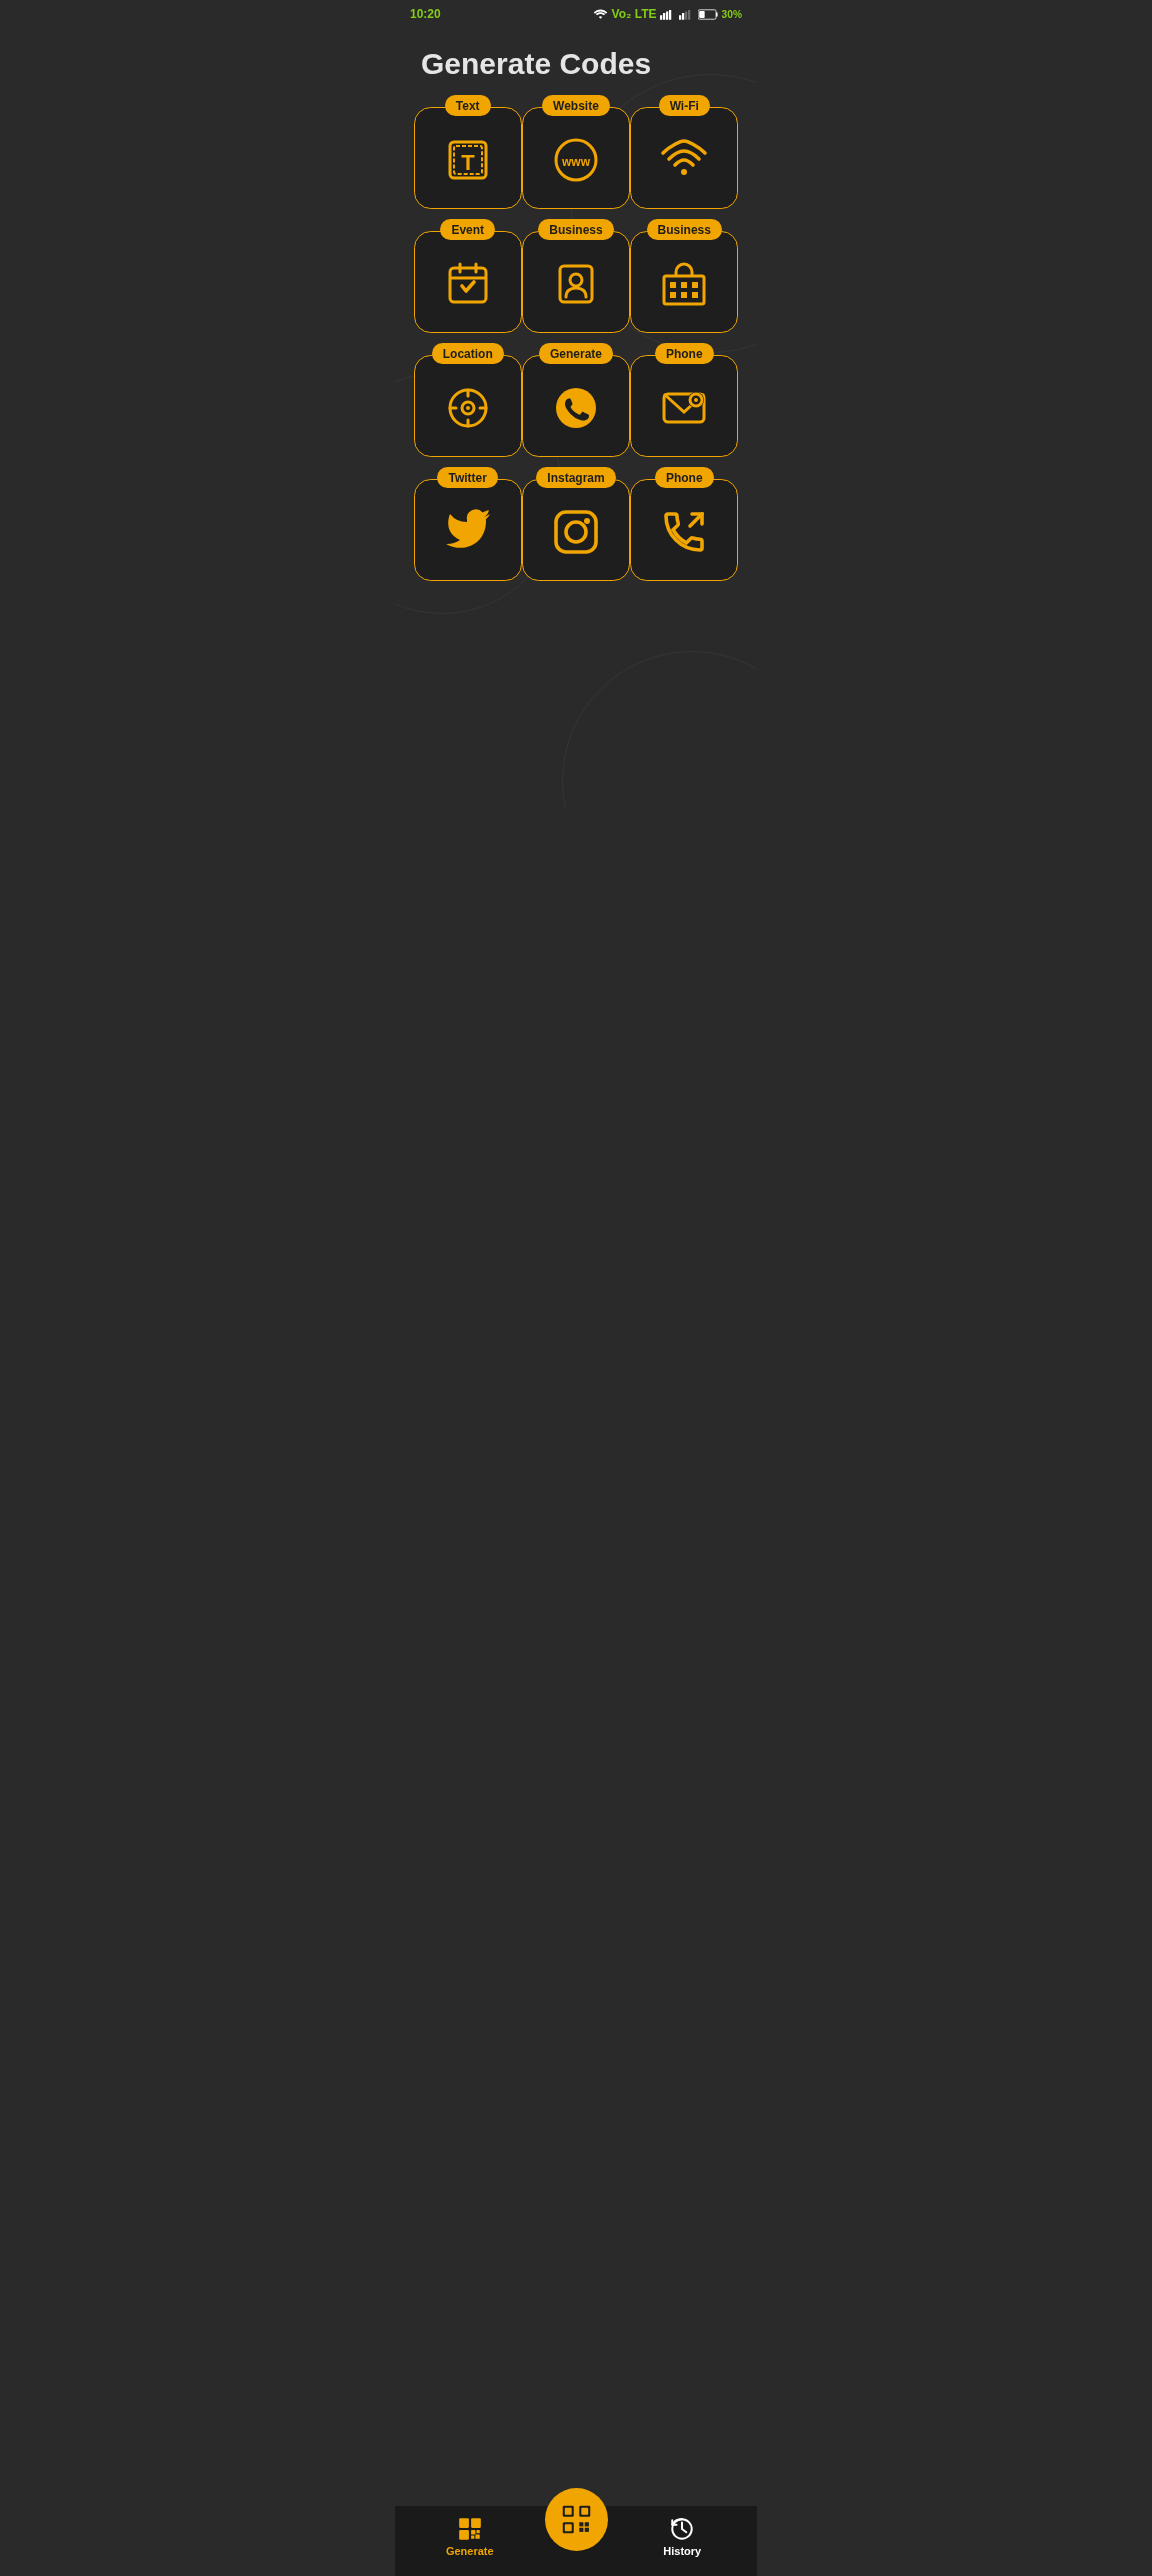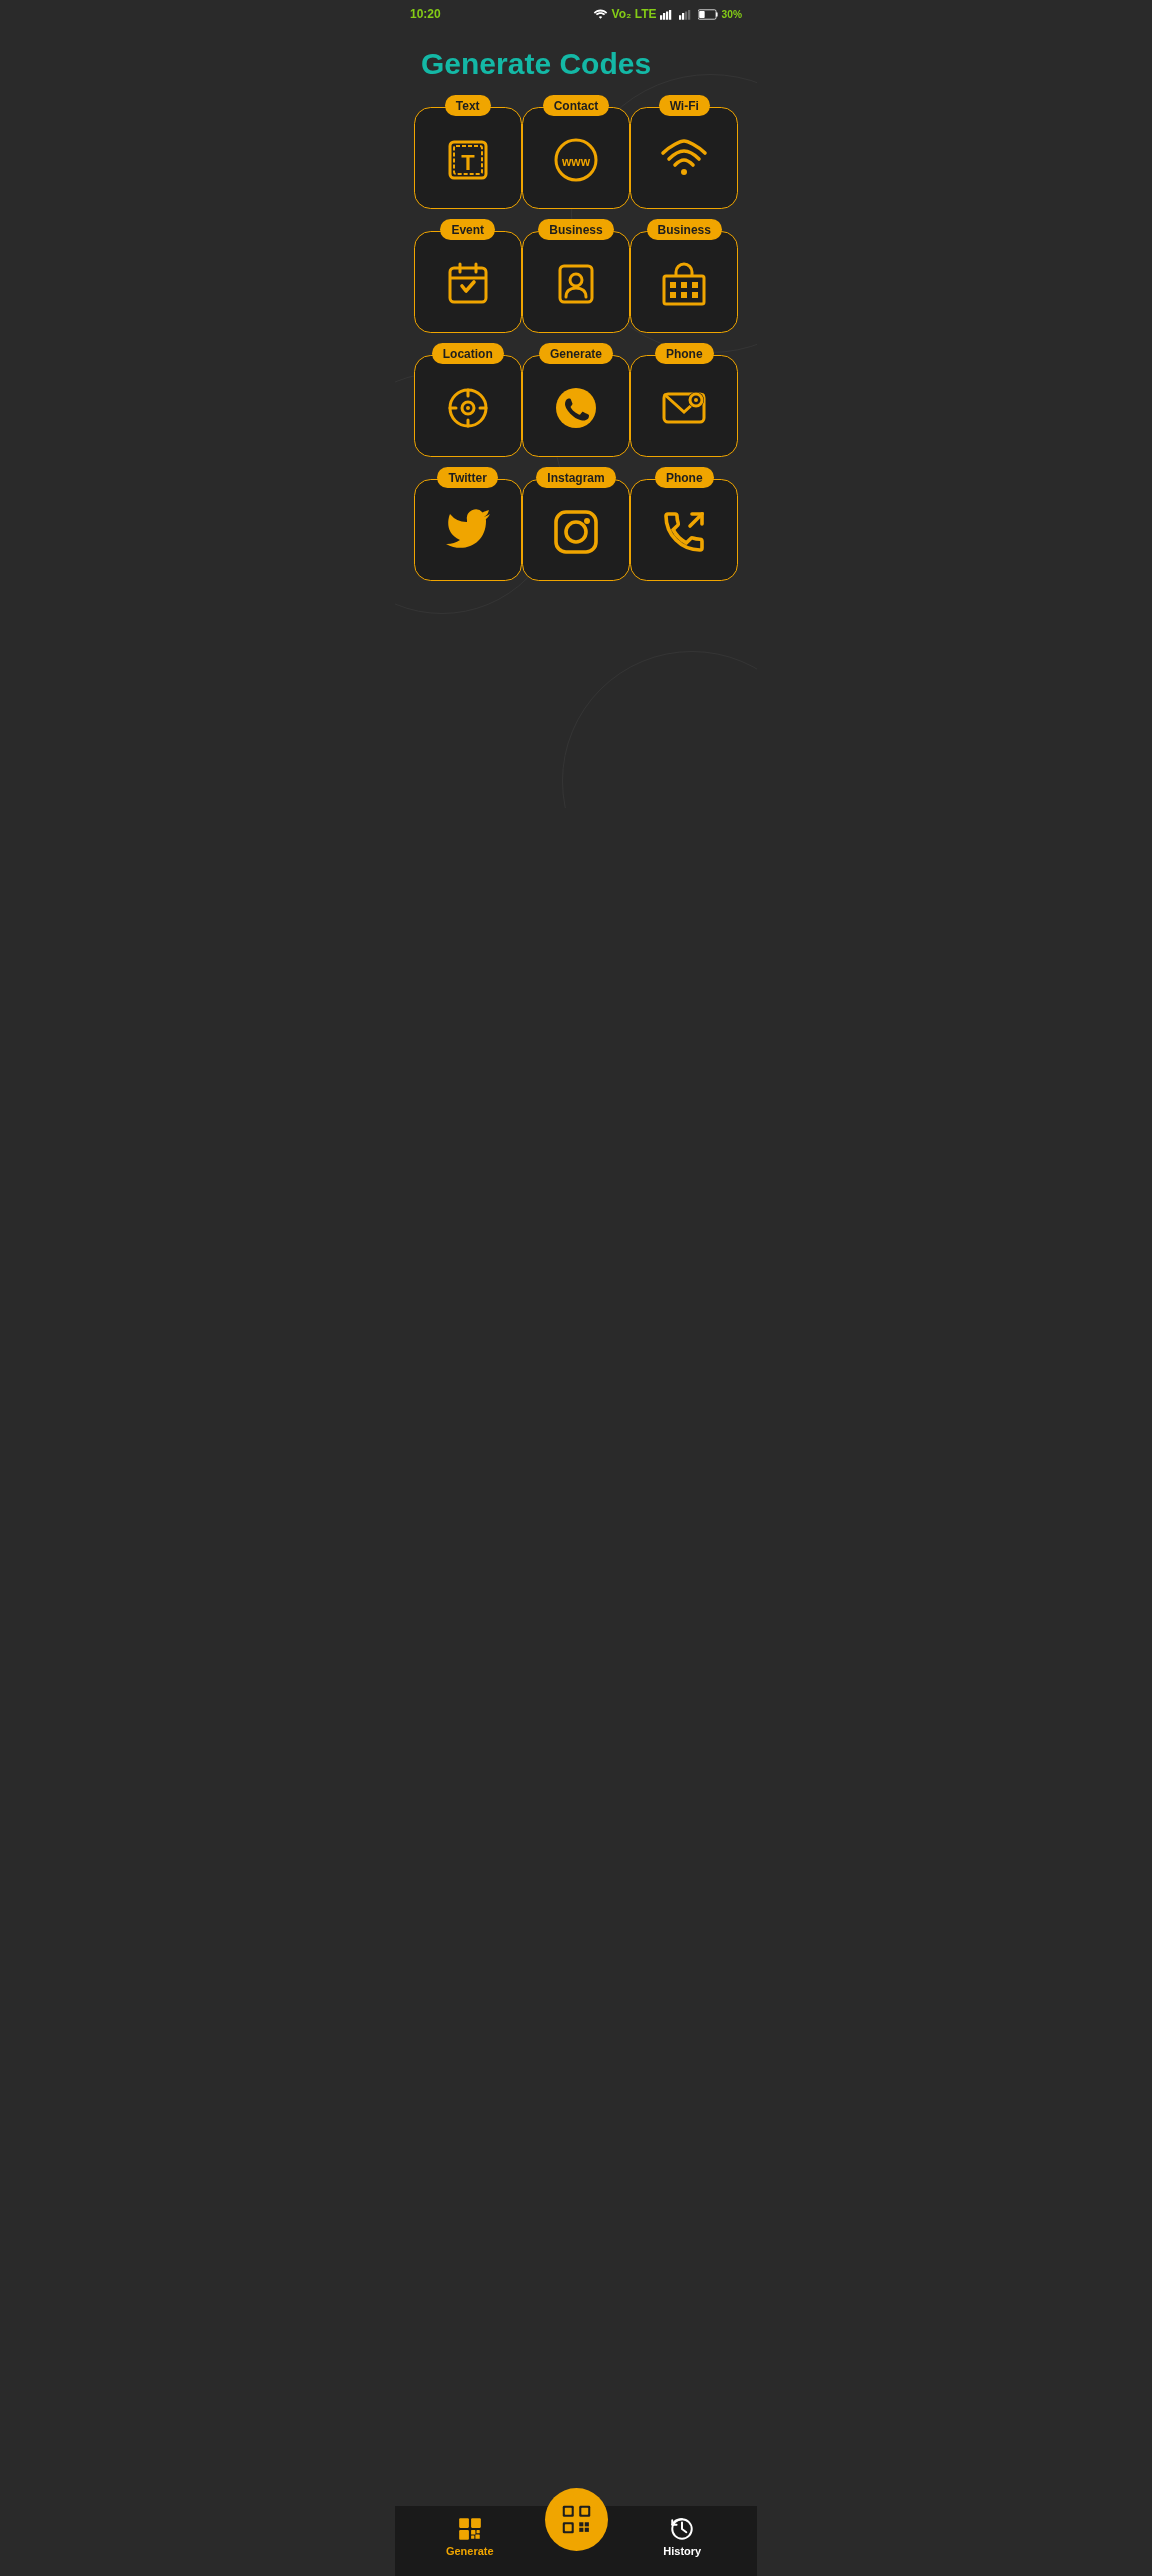--- a/index.html
+++ b/index.html
@@ -26,21 +26,21 @@
     }
 
     .status-right {
       display: flex;
       align-items: center;
       gap: 3.7px;
       font-size: 10.2px;
     }
 
     .page-title {
-      color: #14b8a6;
+      color: #e5e5e5;
       font-size: 30px;
       font-weight: 700;
       padding: 22px 26px 26px;
     }
 
     .grid-container {
       padding: 0 18.6px;
       display: flex;
       flex-direction: column;
       gap: 22px;
@@ -210,21 +210,21 @@
       <span class="card-label">Text</span>
       <div class="card-icon">
         <svg viewBox="0 0 24 24" style="font-size:46px">
             <rect x="3" y="3" width="18" height="18" rx="2" fill="none" stroke="#f0a500" stroke-width="1.5"></rect>
             <text x="12" y="17" text-anchor="middle" font-size="11" font-weight="bold" fill="#f0a500" font-family="Arial">T</text>
             <rect x="5" y="5" width="14" height="14" rx="1" fill="none" stroke="#f0a500" stroke-width="1" stroke-dasharray="2 1"></rect>
           </svg>
       </div>
     </div>
     <div class="card">
-      <span class="card-label">Contact</span>
+      <span class="card-label">Website</span>
       <div class="card-icon">
         <svg viewBox="0 0 24 24" style="font-size:46px">
             <circle cx="12" cy="12" r="10" fill="none" stroke="#f0a500" stroke-width="1.5"></circle>
             <text x="12" y="15" text-anchor="middle" font-size="6" font-weight="bold" fill="#f0a500" font-family="Arial">www</text>
           </svg>
       </div>
     </div>
     <div class="card">
       <span class="card-label">Wi-Fi</span>
       <div class="card-icon">

